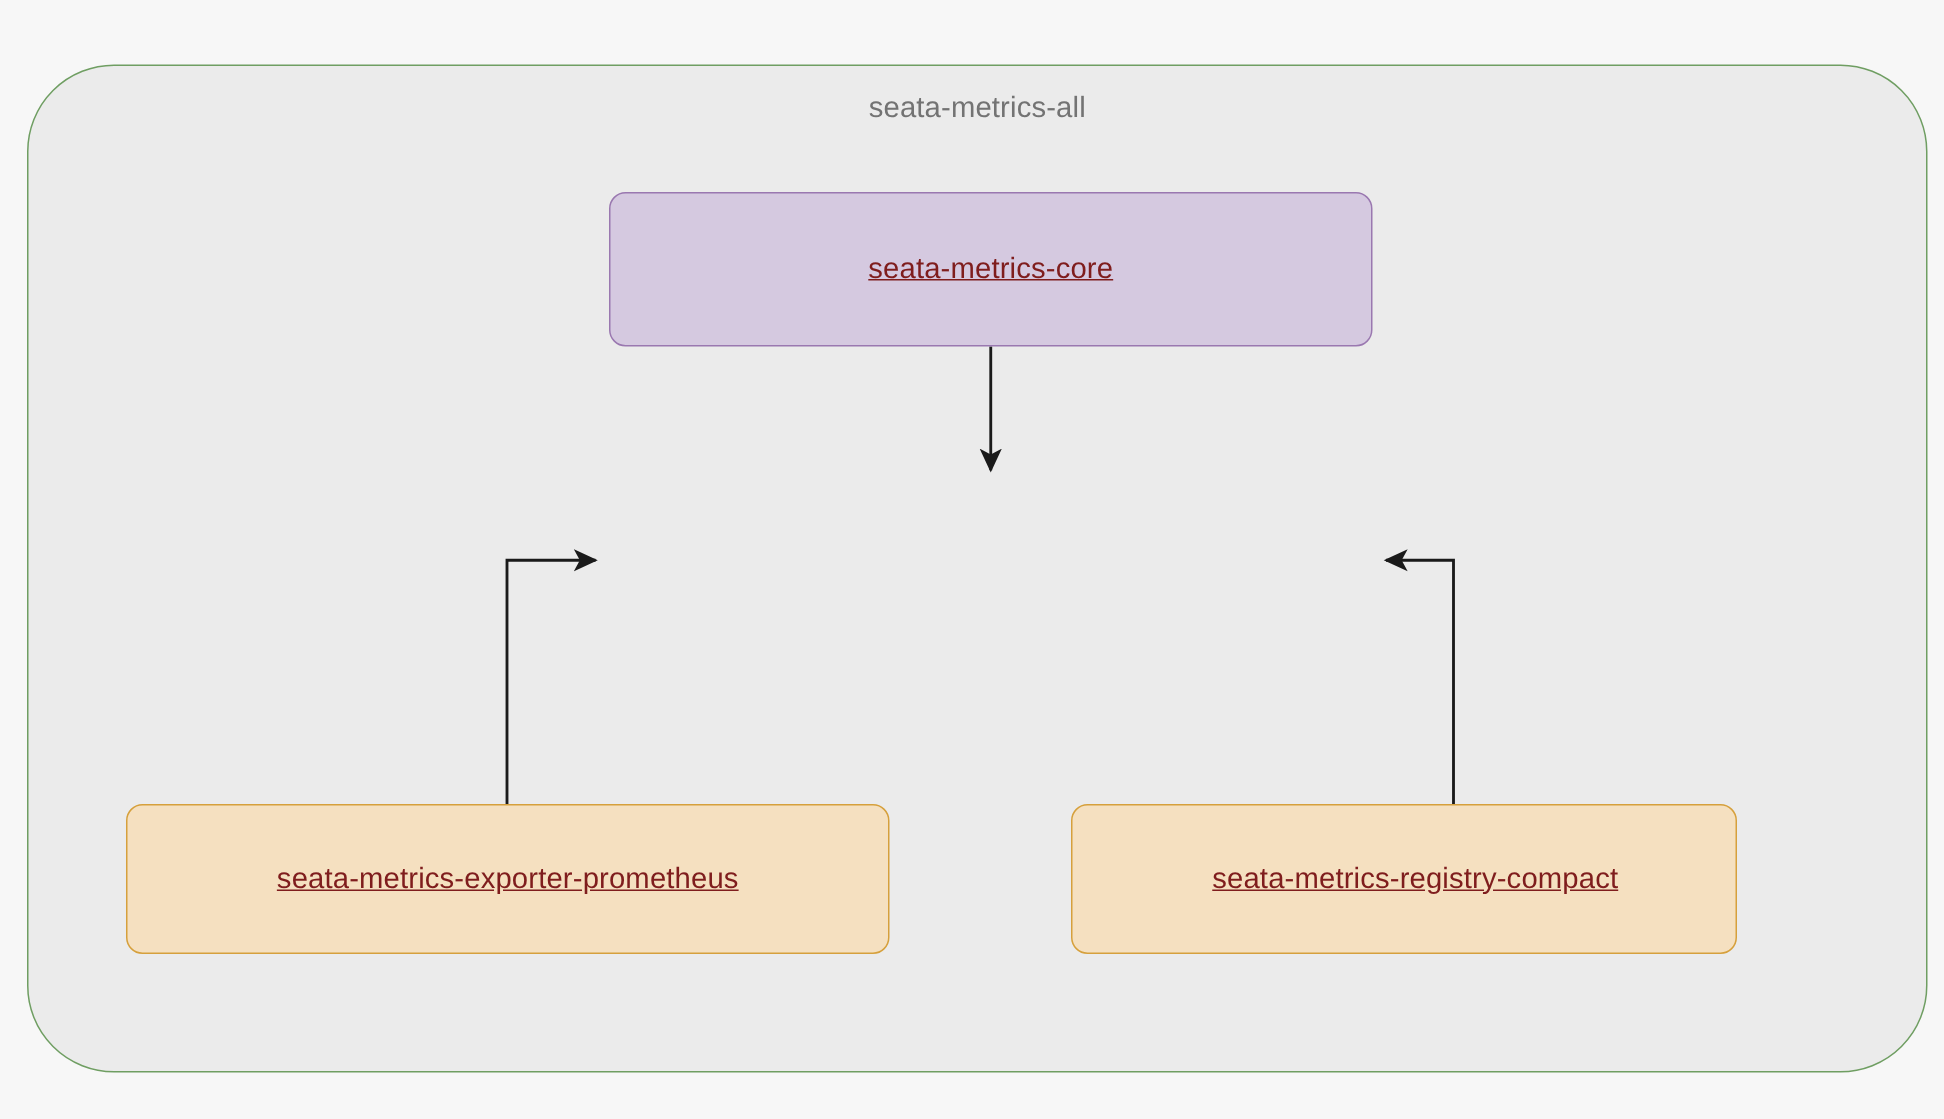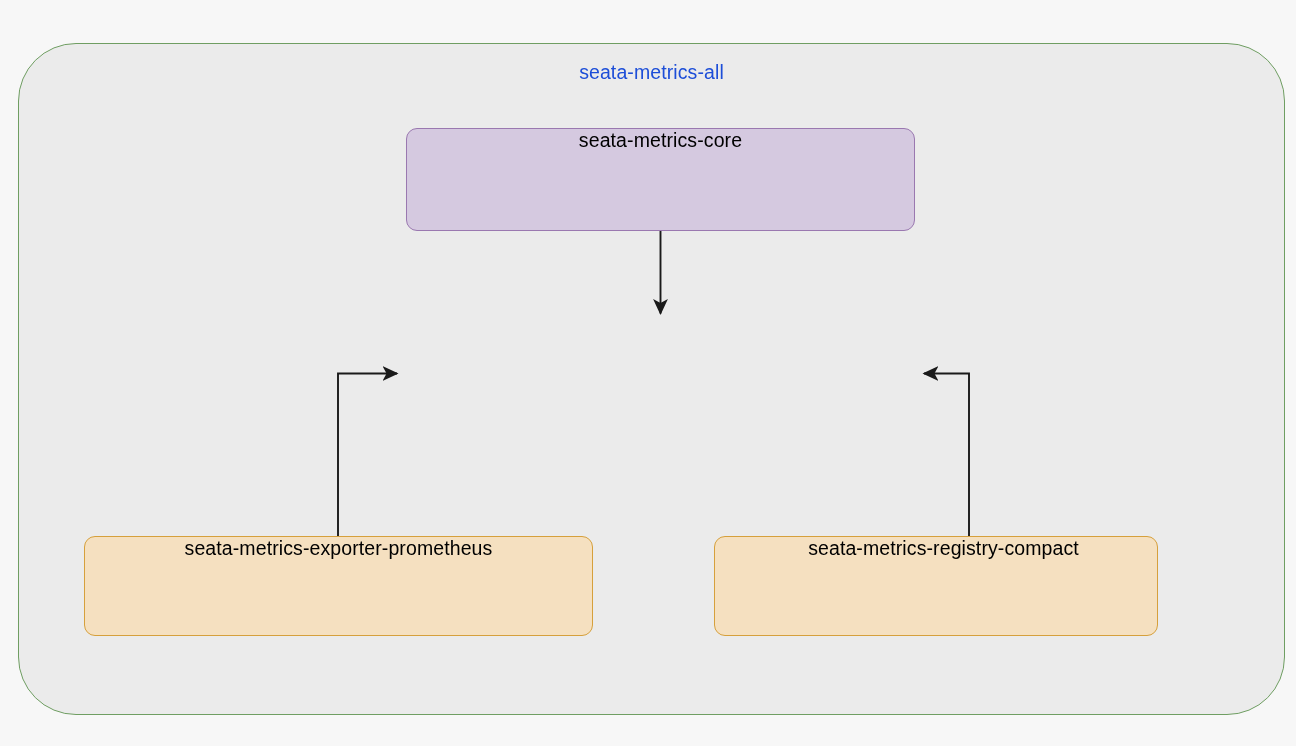--- a/index.html
+++ b/index.html
@@ -34,37 +34,39 @@
     border-radius: 58px;
   }
 
   .group-title {
     position: absolute;
     left: 0;
     top: 17px;
     width: 100%;
     text-align: center;
     font-size: 19.5px;
-    color: #1d4ed8;
+    color: #737373;
     letter-spacing: 0.1px;
     white-space: nowrap;
   }
 
   
   .node {
     position: absolute;
     box-sizing: border-box;
     display: flex;
+    align-items: center;
     justify-content: center;
     border-radius: 11px;
     font-size: 19.5px;
-    color: #000000;
+    color: #7f1d1d;
     letter-spacing: 0.1px;
     white-space: nowrap;
     z-index: 3;
+    text-decoration: underline;
   }
 
   .node.purple {
     background: #d5c9e0;
     border: 1.6px solid #9a78b0;
   }
 
   .node.orange {
     background: #f5e0c0;
     border: 1.6px solid #d6a03c;

